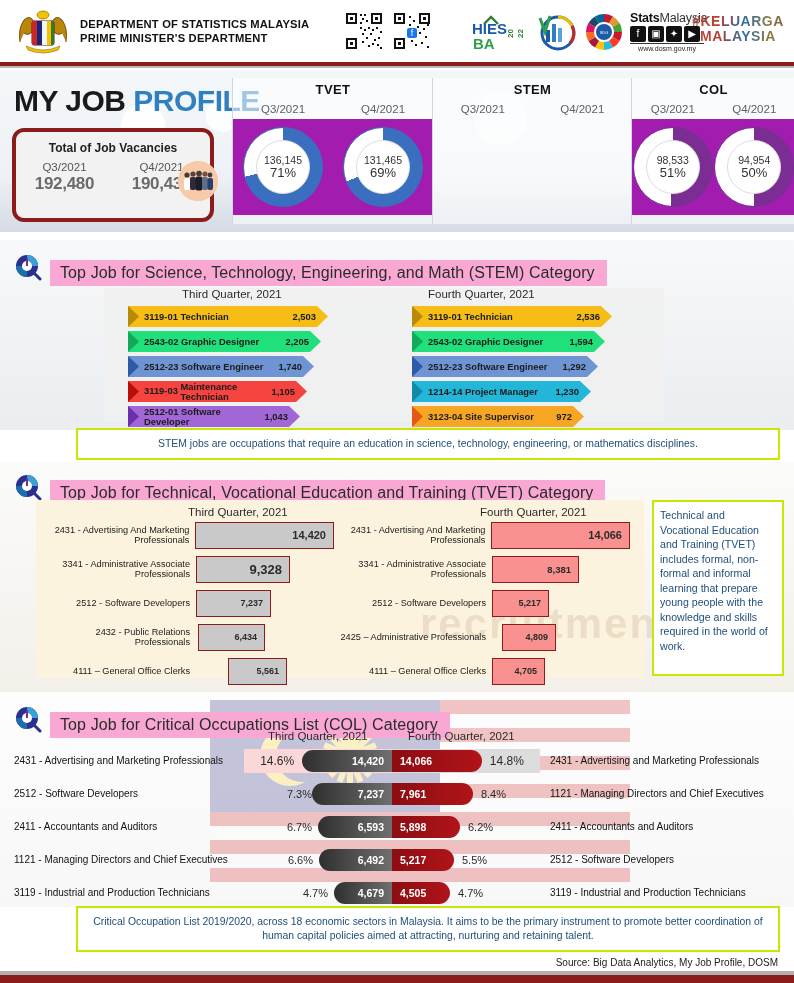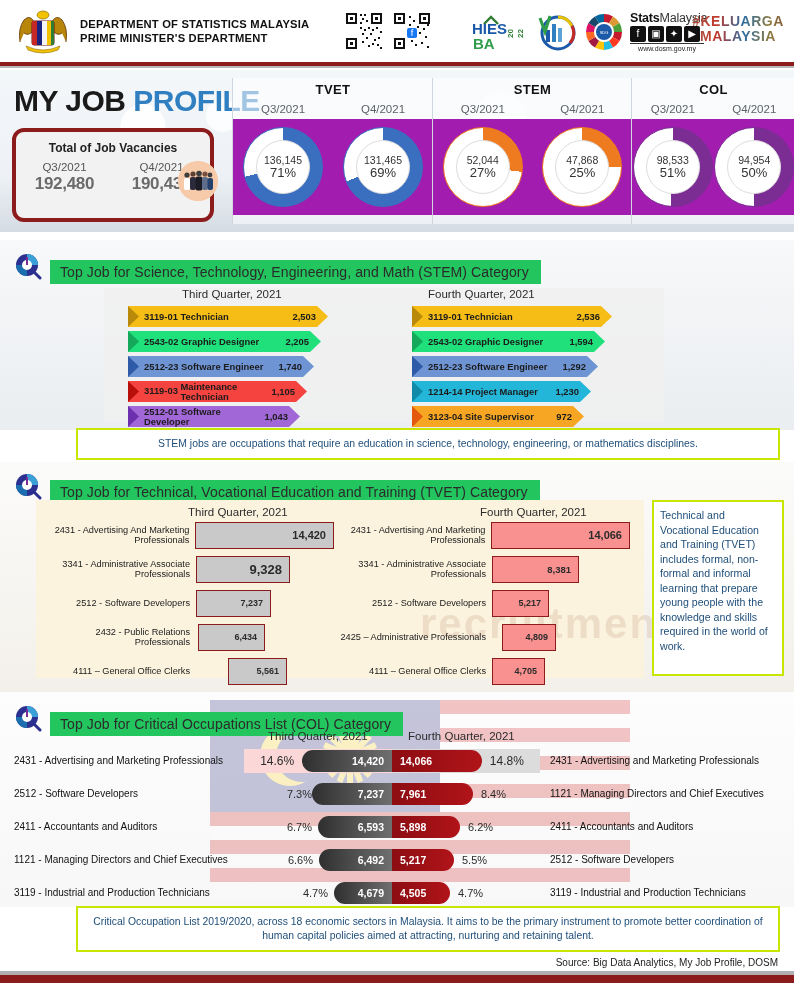--- a/index.html
+++ b/index.html
@@ -68,21 +68,21 @@
   .grp .gq{flex:1;text-align:center;font-size:11.5px;color:#5d6166;padding-top:6px;}
   .grp .gdonuts{display:flex;justify-content:space-around;align-items:center;background:#a21caf;margin-top:4px;height:96px;}
   .donut{width:80px;height:80px;border-radius:50%;position:relative;display:flex;align-items:center;justify-content:center;}
   .donut .hole{width:52px;height:52px;border-radius:50%;background:#fff;display:flex;flex-direction:column;align-items:center;justify-content:center;z-index:2;border:1px solid #ddd;}
   .donut .hole .dv{font-size:10.5px;color:#333;line-height:11px;}
   .donut .hole .dp{font-size:13px;color:#333;line-height:14px;}
   .donut .ring{position:absolute;inset:0;border-radius:50%;}
 
   
   .sechead{position:absolute;display:flex;align-items:center;gap:8px;}
-  .sechead .bar{background:#22c55e;padding:4px 12px 4px 10px;font-size:14px;color:#2b2b2b;letter-spacing:.1px;margin-top:12px;}
+  .sechead .bar{background:#f9a8d4;padding:4px 12px 4px 10px;font-size:16px;color:#2b2b2b;letter-spacing:.1px;margin-top:12px;}
   .logoicon{width:28px;height:28px;position:relative;flex:none;}
 
   
   .band{position:absolute;left:0;width:794px;}
   .stemband{top:240px;height:190px;background:linear-gradient(180deg,#f7f8f9,#f1f3f5);}
   .stembg{position:absolute;inset:0;opacity:.5;background:
      linear-gradient(180deg,rgba(255,255,255,.2),rgba(226,231,236,.9));}
   .stempanel{position:absolute;background:rgba(240,240,240,.85);}
 
   .qlabel{font-size:11.5px;color:#2c2c2c;}
@@ -349,36 +349,20 @@
       </div>
     </div>
   </div>
 
   <div class="grp" style="left:432px;width:199px;">
     <div class="glabel">STEM</div>
     <div class="gquarters">
       <div class="gq">Q3/2021</div>
       <div class="gq">Q4/2021</div>
     </div>
-    <div class="gdonuts">
-      <div class="donut">
-        <div class="ring" style="background:conic-gradient(#ef7b21 0 27%, #ffffff 27% 100%);border:1px solid #ef7b21;"></div>
-        <div class="hole">
-          <div class="dv">52,044</div>
-          <div class="dp">27%</div>
-        </div>
-      </div>
-      <div class="donut">
-        <div class="ring" style="background:conic-gradient(#ef7b21 0 25%, #ffffff 25% 100%);border:1px solid #ef7b21;"></div>
-        <div class="hole">
-          <div class="dv">47,868</div>
-          <div class="dp">25%</div>
-        </div>
-      </div>
-    </div>
   </div>
 
   <div class="grp" style="left:631px;width:163px;">
     <div class="glabel">COL</div>
     <div class="gquarters">
       <div class="gq">Q3/2021</div>
       <div class="gq">Q4/2021</div>
     </div>
     <div class="gdonuts">
       <div class="donut">

